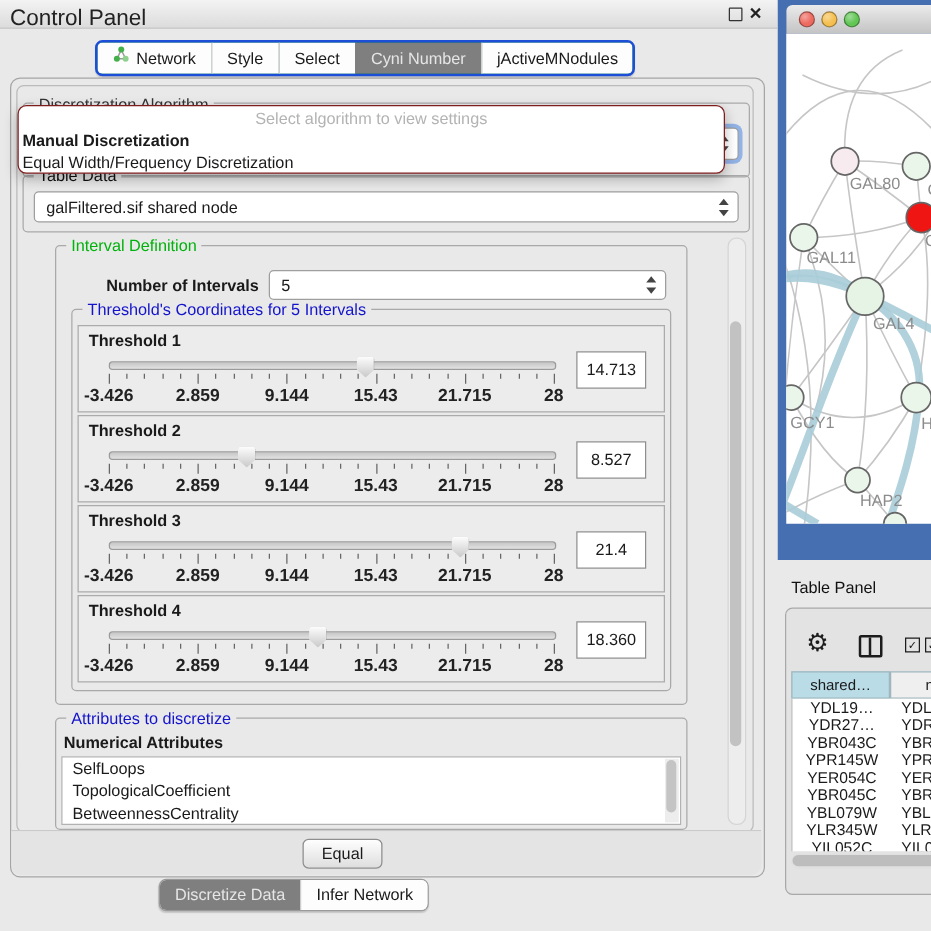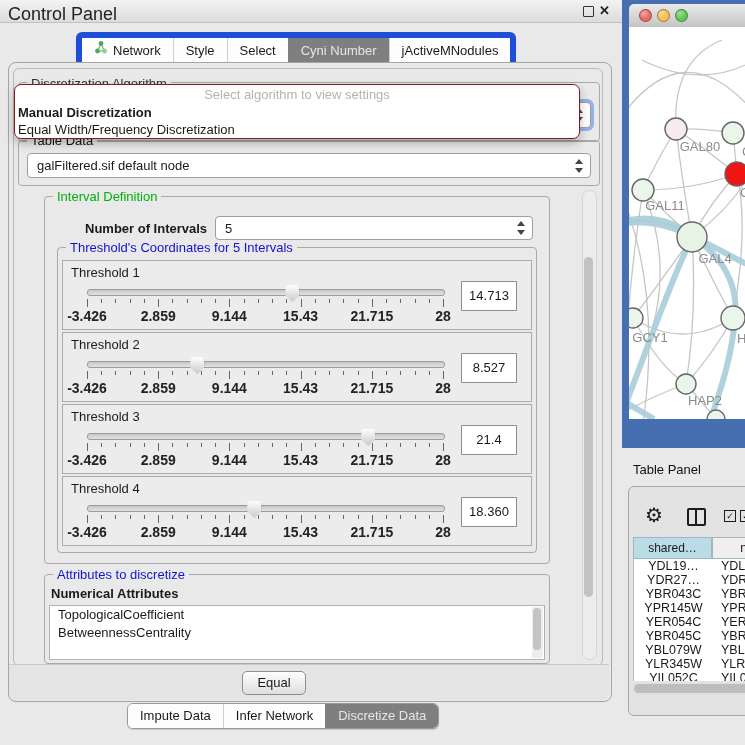--- a/index.html
+++ b/index.html
@@ -8,21 +8,21 @@
        -webkit-font-smoothing:antialiased;}
   
   .control-panel{position:absolute;left:0;top:0;width:622px;height:745px;background:#E9E9E9;}
   .cp-titlebar{position:absolute;left:0;top:0;width:622px;height:22px;
                background:linear-gradient(#F3F3F3,#DCDCDC);border-bottom:1px solid #C2C2C2;}
   .cp-title{position:absolute;left:8px;top:4px;font-size:18px;color:#222;}
   .cp-float{position:absolute;left:583px;top:6px;width:9px;height:9px;border:1.5px solid #333;border-radius:1px;cursor:pointer;}
   .cp-close{position:absolute;left:599px;top:3px;font-size:13px;font-weight:bold;color:#222;cursor:pointer;}
   
   .tabbar{position:absolute;left:76px;top:32px;height:25px;display:flex;
-          border:6px solid #1d4ed8;border-radius:6px;overflow:hidden;background:#0f766e;
+          border:2px solid #1d4ed8;border-radius:6px;overflow:hidden;background:#0f766e;
           box-shadow:0 1px 1px rgba(0,0,0,.15);}
   .tabseg{display:flex;align-items:center;gap:5px;padding:0 12px;font-size:13px;line-height:24px;
           background:#FDFDFD;border-left:1px solid #CDCDCD;cursor:pointer;white-space:nowrap;}
   .tabseg:first-child{border-left:none;}
   .tabseg.sel{background:#7F7F7F;color:#E6E6E6;border-left-color:#7F7F7F;}
   
   .outer-panel{position:absolute;left:8px;top:62px;width:602px;height:638px;
                border:1px solid #A5A5A5;border-radius:8px;background:#E9E9E9;}
   .inner-panel{position:absolute;left:13px;top:68px;width:588px;height:596px;
                border:1px solid #BBB;border-radius:6px;}
@@ -40,21 +40,21 @@
   .algo-popup{position:absolute;left:14px;top:84px;width:564px;height:53px;background:#FFF;
               border:1px solid #7f1d1d;border-radius:7px;box-shadow:0 4px 10px rgba(0,0,0,.28);z-index:30;overflow:hidden;}
   .popup-hint{text-align:center;color:#B3B3B3;font-size:13px;line-height:18px;margin-top:1px;}
   .popup-opt{font-size:13px;line-height:17px;padding-left:3px;cursor:pointer;}
   .popup-opt.bold{font-weight:bold;}
   
   .vscroll{position:absolute;left:582px;top:190px;width:13px;height:468px;background:#EDEDED;border:1px solid #D5D5D5;border-radius:7px;}
   .vthumb{position:absolute;left:1px;width:9px;background:#C2C2C2;border-radius:5px;cursor:pointer;}
   
   .thr-row{position:absolute;left:4px;width:470px;height:70px;border:1px solid #ABABAB;background:#ECECEC;box-sizing:border-box;}
-  .thr-label{position:absolute;left:8px;top:4px;font-size:13px;font-weight:normal;}
+  .thr-label{position:absolute;left:8px;top:4px;font-size:13px;font-weight:bold;}
   .sl-track{position:absolute;left:24px;top:28px;width:356px;height:5px;border:1px solid #9B9B9B;border-radius:3px;
             background:linear-gradient(#C6C6C6,#E2E2E2);cursor:pointer;}
   .sl-thumb{position:absolute;top:24px;width:14px;height:17px;cursor:pointer;
             background:linear-gradient(#FEFEFE,#C9C9C9);
             clip-path:polygon(50% 100%,0 62%,0 14%,14% 0,86% 0,100% 14%,100% 62%);
             filter:drop-shadow(0 0 1px #777);}
   .tickbox{position:absolute;left:24px;top:38px;width:356px;height:9px;}
   .tick{position:absolute;top:0;width:1px;background:#666;}
   .tick-label{position:absolute;top:47px;font-size:14px;font-weight:bold;color:#222;transform:translateX(-50%);white-space:nowrap;}
   .thr-value{position:absolute;left:398px;top:20px;width:54px;height:28px;background:#FFF;border:1px solid #8E8E8E;
@@ -146,21 +146,21 @@
     <div class="popup-hint">Select algorithm to view settings</div>
     <div id="popup-options">
         <div class="popup-opt bold">Manual Discretization</div>
         <div class="popup-opt">Equal Width/Frequency Discretization</div>
       </div>
   </div>
 
   <div class="group" style="left:18px;top:140px;width:580px;height:44px;">
     <span class="group-title" style="color:#111;">Table Data</span>
     <div class="combo" style="left:8px;top:12px;width:564px;height:25px;">
-      <span>galFiltered.sif default node</span>
+      <span>galFiltered.sif shared node</span>
       <span class="stepper"></span>
     </div>
   </div>
 
   <div class="vscroll">
     <div class="vthumb" style="top:66px;height:340px;"></div>
   </div>
 
   <div class="group" style="left:44px;top:196px;width:504px;height:366px;">
     <span class="group-title" id="interval-title" style="color: rgb(0, 178, 11);">Interval Definition</span>
@@ -334,42 +334,40 @@
           </div>
         </div>
     </div>
   </div>
 
   <div class="group" style="left:44px;top:574px;width:504px;height:88px;">
     <span class="group-title" id="attributes-title" style="color: rgb(20, 20, 204);">Attributes to discretize</span>
     <span style="position:absolute;left:6px;top:11px;font-size:13px;font-weight:bold;">Numerical Attributes</span>
     <div class="attr-list">
       <div id="attr-items">
+          <div class="attr-item">SelfLoops</div>
           <div class="attr-item">TopologicalCoefficient</div>
           <div class="attr-item">BetweennessCentrality</div>
         </div>
       <div class="attr-vscroll">
         <div class="attr-vthumb"></div>
       </div>
     </div>
   </div>
 
   <div class="apply-strip">
     <div class="apply-btn">Equal</div>
   </div>
 
   <div class="bottom-tabbar" id="bottom-tabbar">
-      <div class="tabseg">
-        <span>Impute Data</span>
+      <div class="tabseg sel">
+        <span>Discretize Data</span>
       </div>
       <div class="tabseg">
         <span>Infer Network</span>
-      </div>
-      <div class="tabseg sel">
-        <span>Discretize Data</span>
       </div>
     </div>
 </div>
 
 <div class="right-pane">
   <div class="net-window" style="background: rgb(70, 111, 178);">
     <div class="net-titlebar">
       <span class="light" id="light-close" style="left: 10px; background: radial-gradient(circle at 35% 30%, rgba(255, 255, 255, 0.4), transparent 55%), rgb(237, 106, 95); border: 1px solid rgba(0, 0, 0, 0.35);"></span>
       <span class="light" id="light-min" style="left: 28px; background: radial-gradient(circle at 35% 30%, rgba(255, 255, 255, 0.4), transparent 55%), rgb(245, 191, 79); border: 1px solid rgba(0, 0, 0, 0.35);"></span>
       <span class="light" id="light-zoom" style="left: 46px; background: radial-gradient(circle at 35% 30%, rgba(255, 255, 255, 0.4), transparent 55%), rgb(98, 198, 85); border: 1px solid rgba(0, 0, 0, 0.35);"></span>

